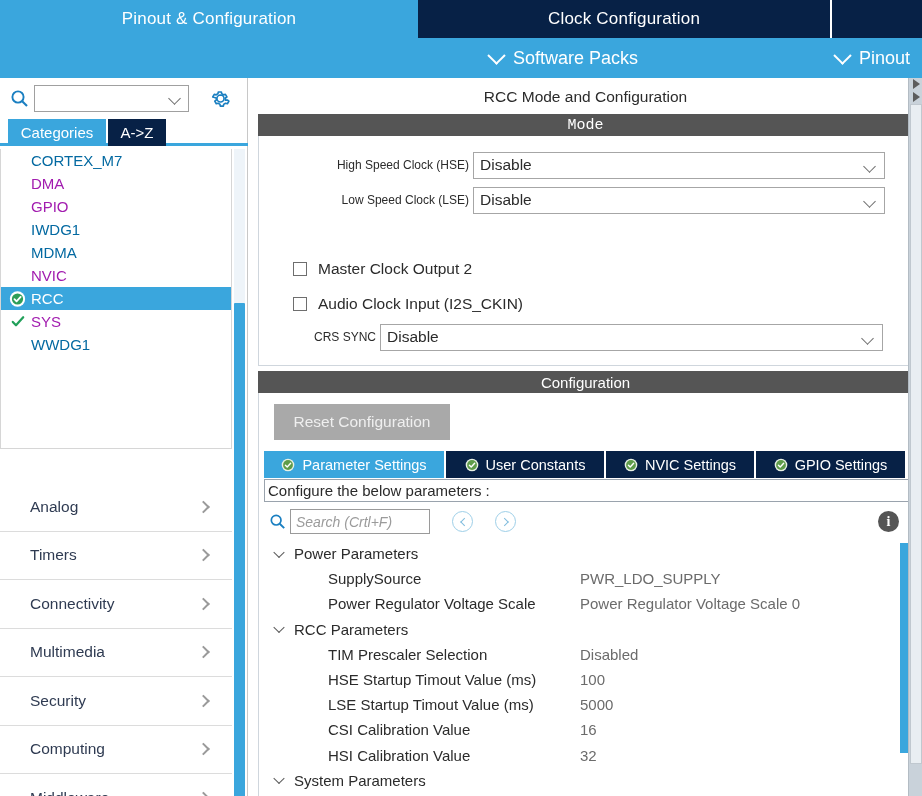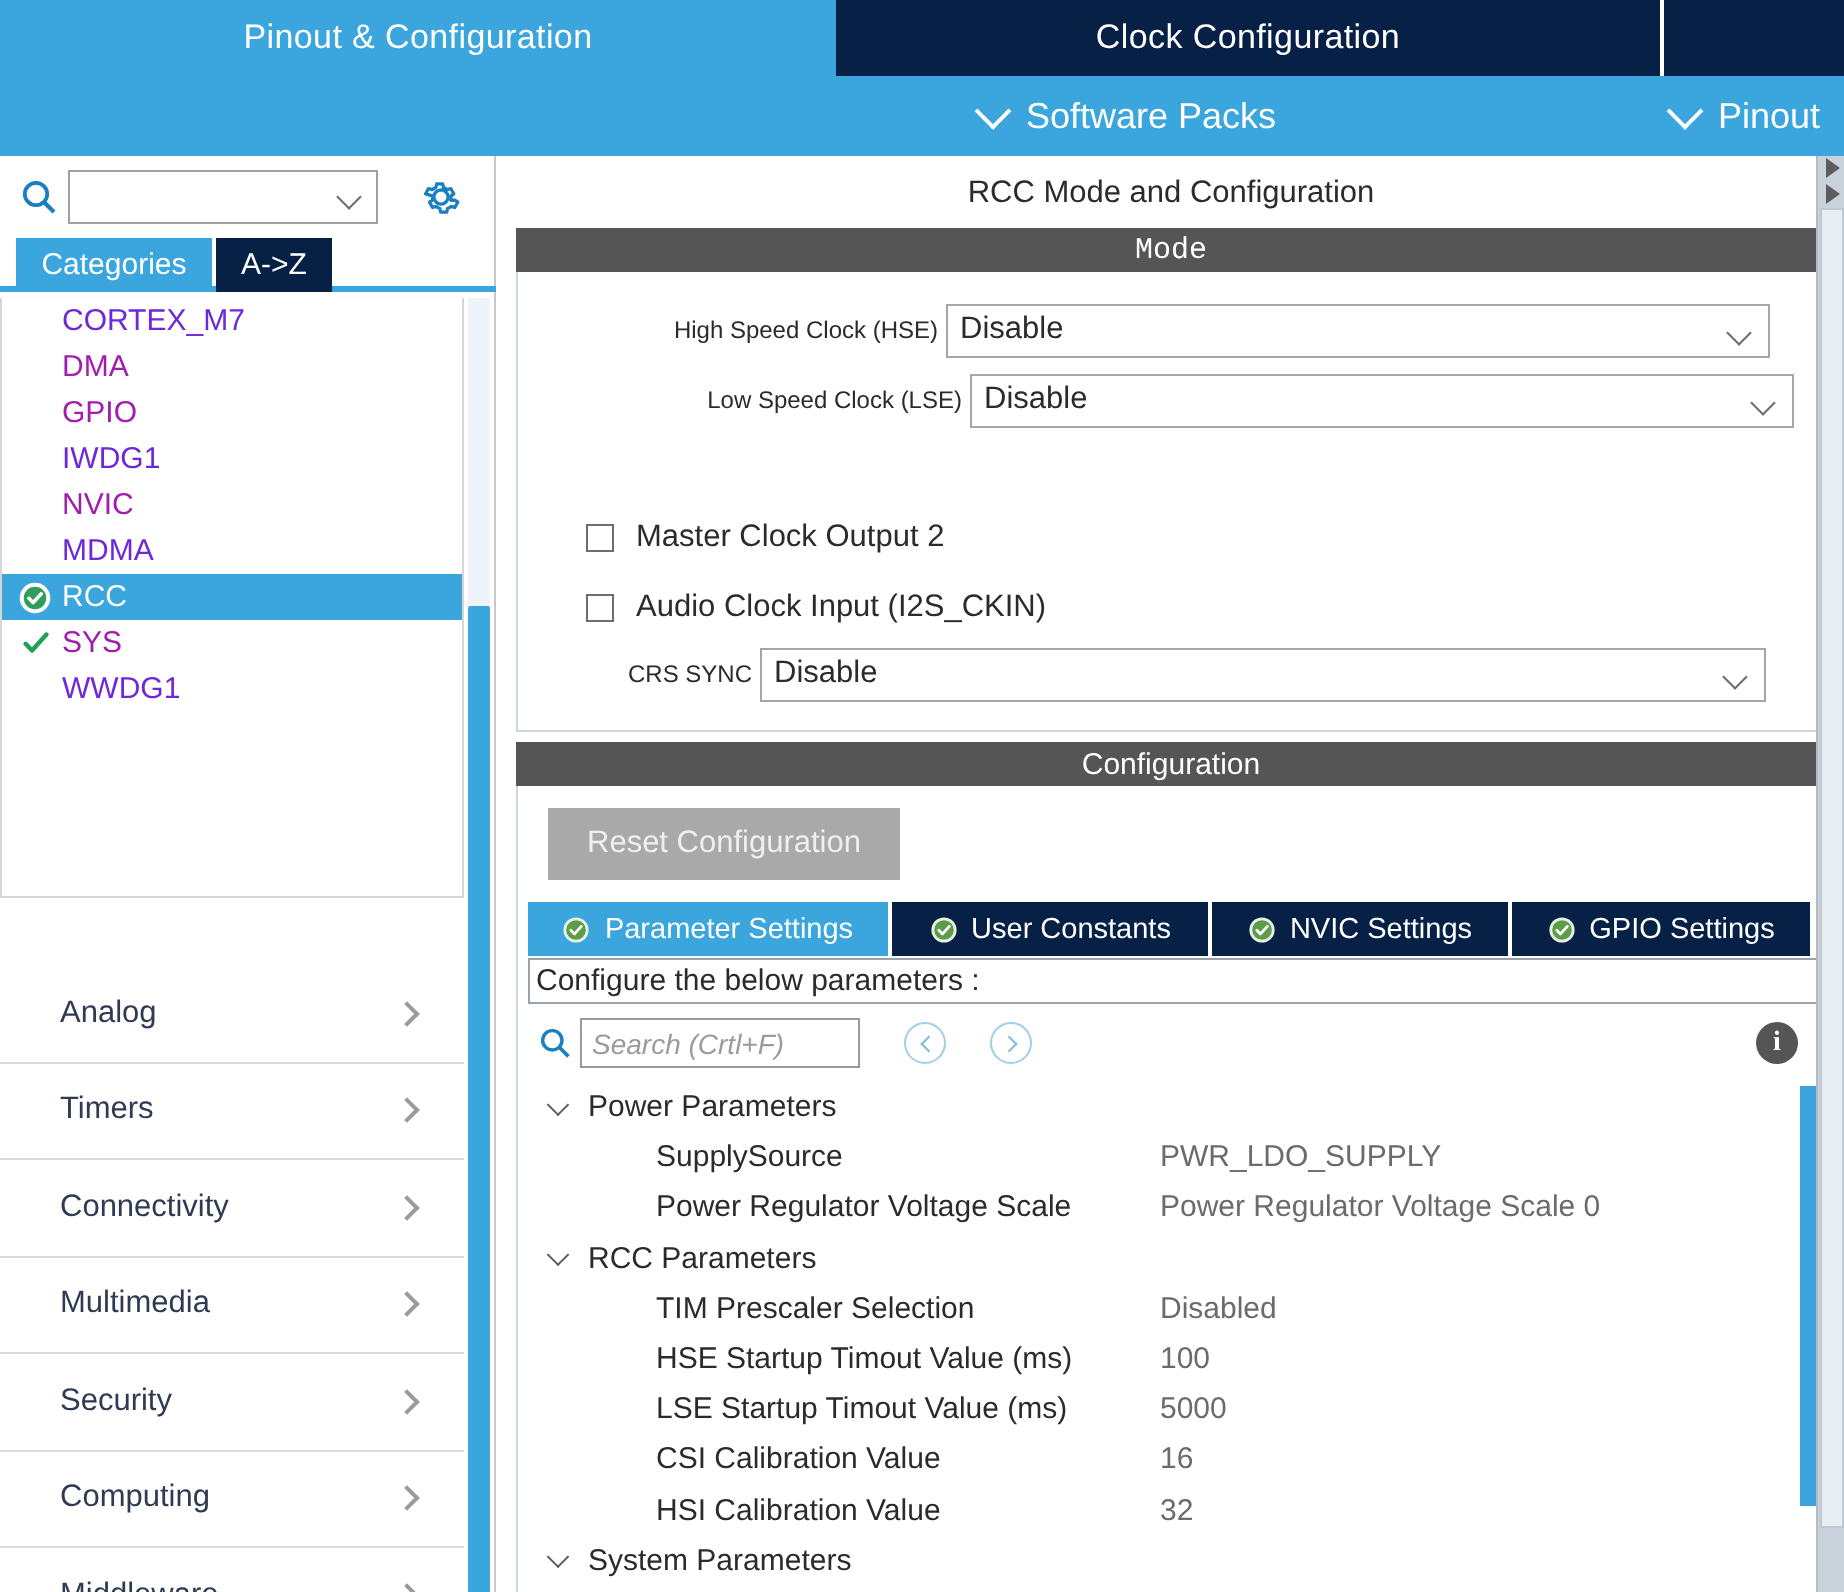--- a/index.html
+++ b/index.html
@@ -118,21 +118,21 @@
     border: 1px solid #d6d6d6;
     border-top: none;
     overflow: hidden;
   }
   .periph-item {
     position: relative;
     height: 23px;
     display: flex; align-items: center;
     padding-left: 30px;
     font-size: 15px;
-    color: #6d28d9;
+    color: #0369a1;
     cursor: default;
     white-space: nowrap;
   }
   .periph-item.green { color: #a21caf; }
   .periph-item.selected { background: #3aa6dd; color: #ffffff; }
   .periph-item.selected.green { color: #ffffff; }
   .pi-badge {
     position: absolute; left: 8px; top: 50%;
     transform: translateY(-50%);
     width: 17px; height: 17px;
@@ -488,25 +488,25 @@
         </div>
         <div class="periph-item green">
           <span>DMA</span>
         </div>
         <div class="periph-item green">
           <span>GPIO</span>
         </div>
         <div class="periph-item">
           <span>IWDG1</span>
         </div>
+        <div class="periph-item">
+          <span>MDMA</span>
+        </div>
         <div class="periph-item green">
           <span>NVIC</span>
-        </div>
-        <div class="periph-item">
-          <span>MDMA</span>
         </div>
         <div class="periph-item green selected">
           <span class="pi-badge">
             <svg width="17" height="17" viewBox="0 0 20 20">
               <circle cx="10" cy="10" r="9" fill="#ffffff"></circle>
               <circle cx="10" cy="10" r="6.6" fill="#2e9e58"></circle>
               <path d="M6.4 10.2l2.5 2.5 4.8-5.2" fill="none" stroke="#ffffff" stroke-width="2.1" stroke-linecap="round" stroke-linejoin="round"></path>
             </svg>
           </span>
           <span>RCC</span>
@@ -567,21 +567,21 @@
     <div class="mode-box">
 
       <div class="mode-row" style="top:14px; left:10px;">
         <span class="mode-label" style="width:200px;">High Speed Clock (HSE)</span>
         <div class="mode-select" style="width:412px; margin-left:4px;">
           <span>Disable</span>
           <span class="caret"></span>
         </div>
       </div>
 
-      <div class="mode-row" style="top:49px; left:22px;">
+      <div class="mode-row" style="top:49px; left:10px;">
         <span class="mode-label" style="width:200px;">Low Speed Clock (LSE)</span>
         <div class="mode-select" style="width:412px; margin-left:4px;">
           <span>Disable</span>
           <span class="caret"></span>
         </div>
       </div>
 
 
       <div class="cb-row" style="top:120px;">
         <span class="cbox"></span>

